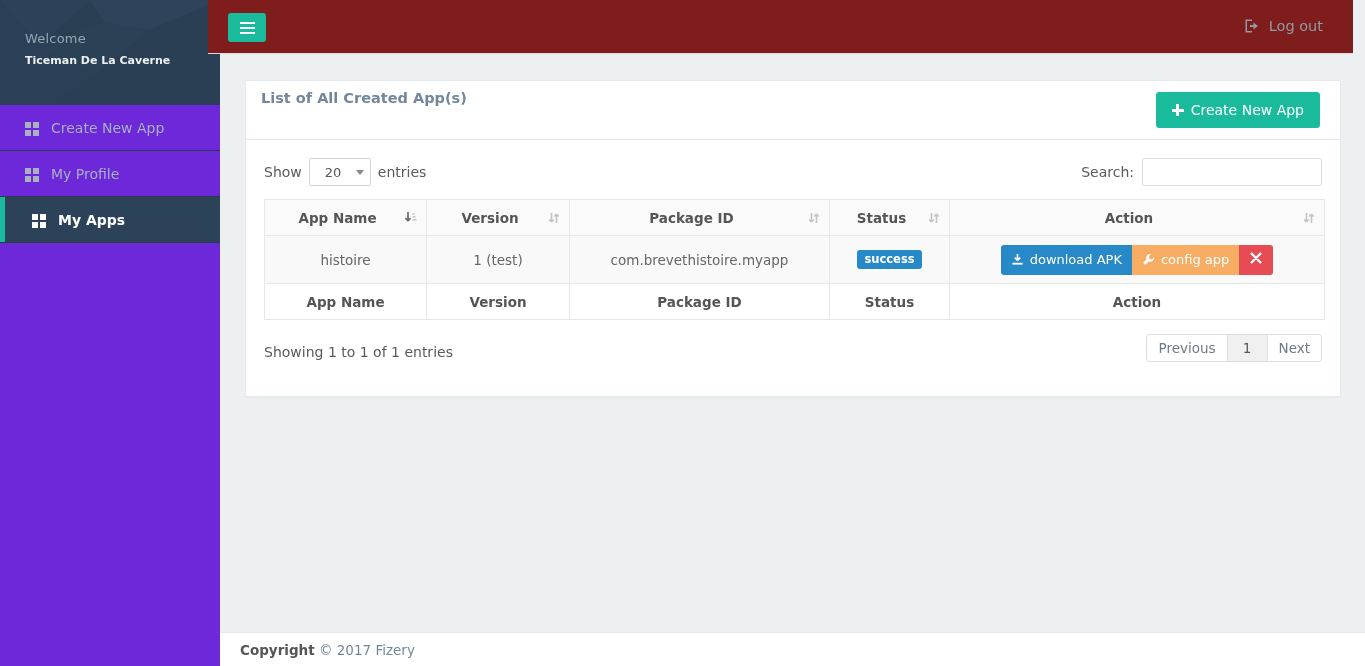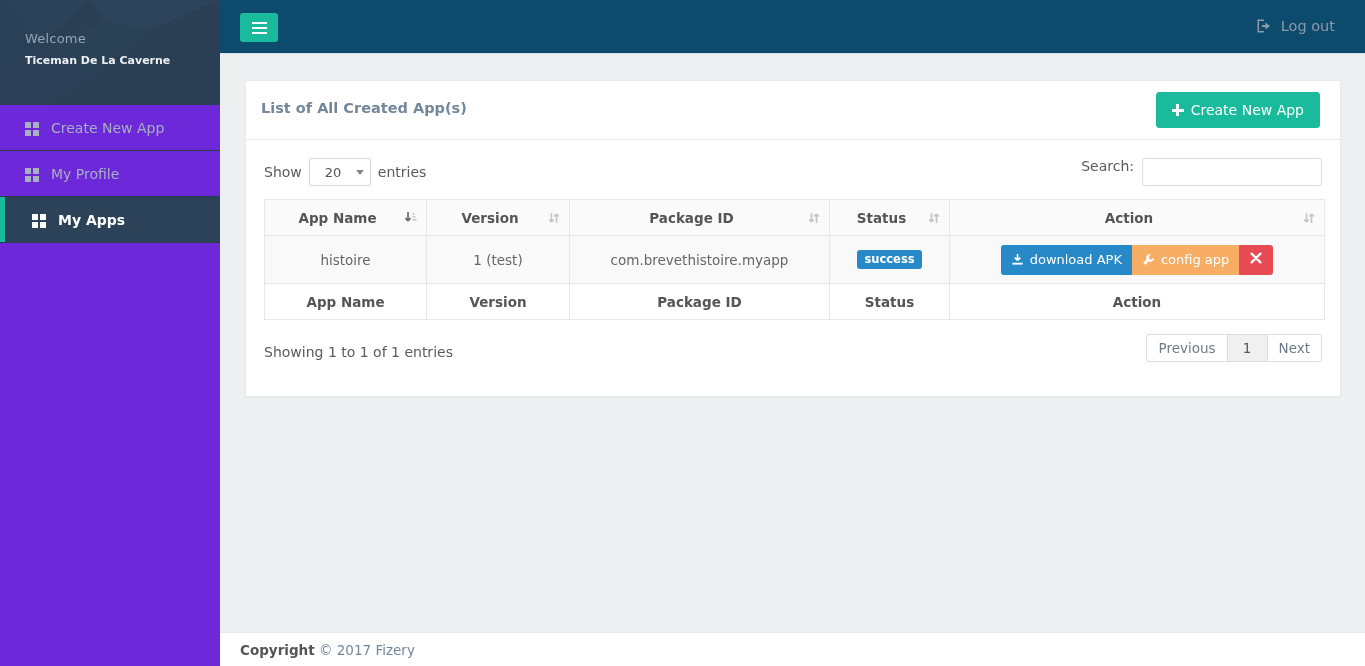--- a/index.html
+++ b/index.html
@@ -75,23 +75,23 @@
   }
   .nav-item.active::before {
     content: "";
     position: absolute; left: 0; top: 0; bottom: 0;
     width: 5px; background: #1abb9c;
   }
   .nav-item.active .nav-icon i { background: #ffffff; }
 
   
   .topbar {
-    position: absolute; left: 220px; top: 0;
+    position: absolute; left: 208px; top: 0;
     width: 1145px; height: 54px;
-    background: #0c4a6e;
+    background: #7f1d1d;
     border-bottom: 1px solid #d9dee4;
   }
   .menu-toggle {
     position: absolute; left: 20px; top: 13px;
     width: 38px; height: 29px;
     background: #1abb9c;
     border: none; border-radius: 3px;
     cursor: pointer;
     display: flex; flex-direction: column;
     align-items: center; justify-content: center;
@@ -123,21 +123,21 @@
     border: 1px solid #e6e9ed;
     border-radius: 2px;
     box-shadow: 0 1px 1px rgba(0,0,0,.03);
   }
   .panel-heading {
     position: relative;
     height: 59px;
     border-bottom: 1px solid #e6e9ed;
   }
   .panel-title {
-    position: absolute; left: 15px; top: 19px;
+    position: absolute; left: 15px; top: 9px;
     font-size: 14.5px; font-weight: bold; color: #73879c;
   }
   .btn-create {
     position: absolute; right: 20px; top: 11px;
     height: 36px;
     padding: 0 15px;
     background: #1abb9c;
     border: 1px solid #1abb9c;
     border-radius: 3px;
     color: #ffffff;
@@ -183,21 +183,21 @@
   }
   .dt-select .caret {
     position: absolute; right: 6px; top: 11px;
     width: 0; height: 0;
     border-left: 4px solid transparent;
     border-right: 4px solid transparent;
     border-top: 5px solid #888;
   }
   .dt-filter {
     position: absolute; right: 0; top: 0;
-    display: flex; 
+    display: flex; align-items: center;
     font-size: 14px; color: #5a5a5a;
   }
   .dt-filter label { margin-right: 8px; }
   .dt-filter input {
     width: 180px; height: 28px;
     border: 1px solid #d9dde1;
     border-radius: 2px;
     background: #fff;
     padding: 0 6px;
     font-family: "DejaVu Sans", "Liberation Sans", sans-serif;

